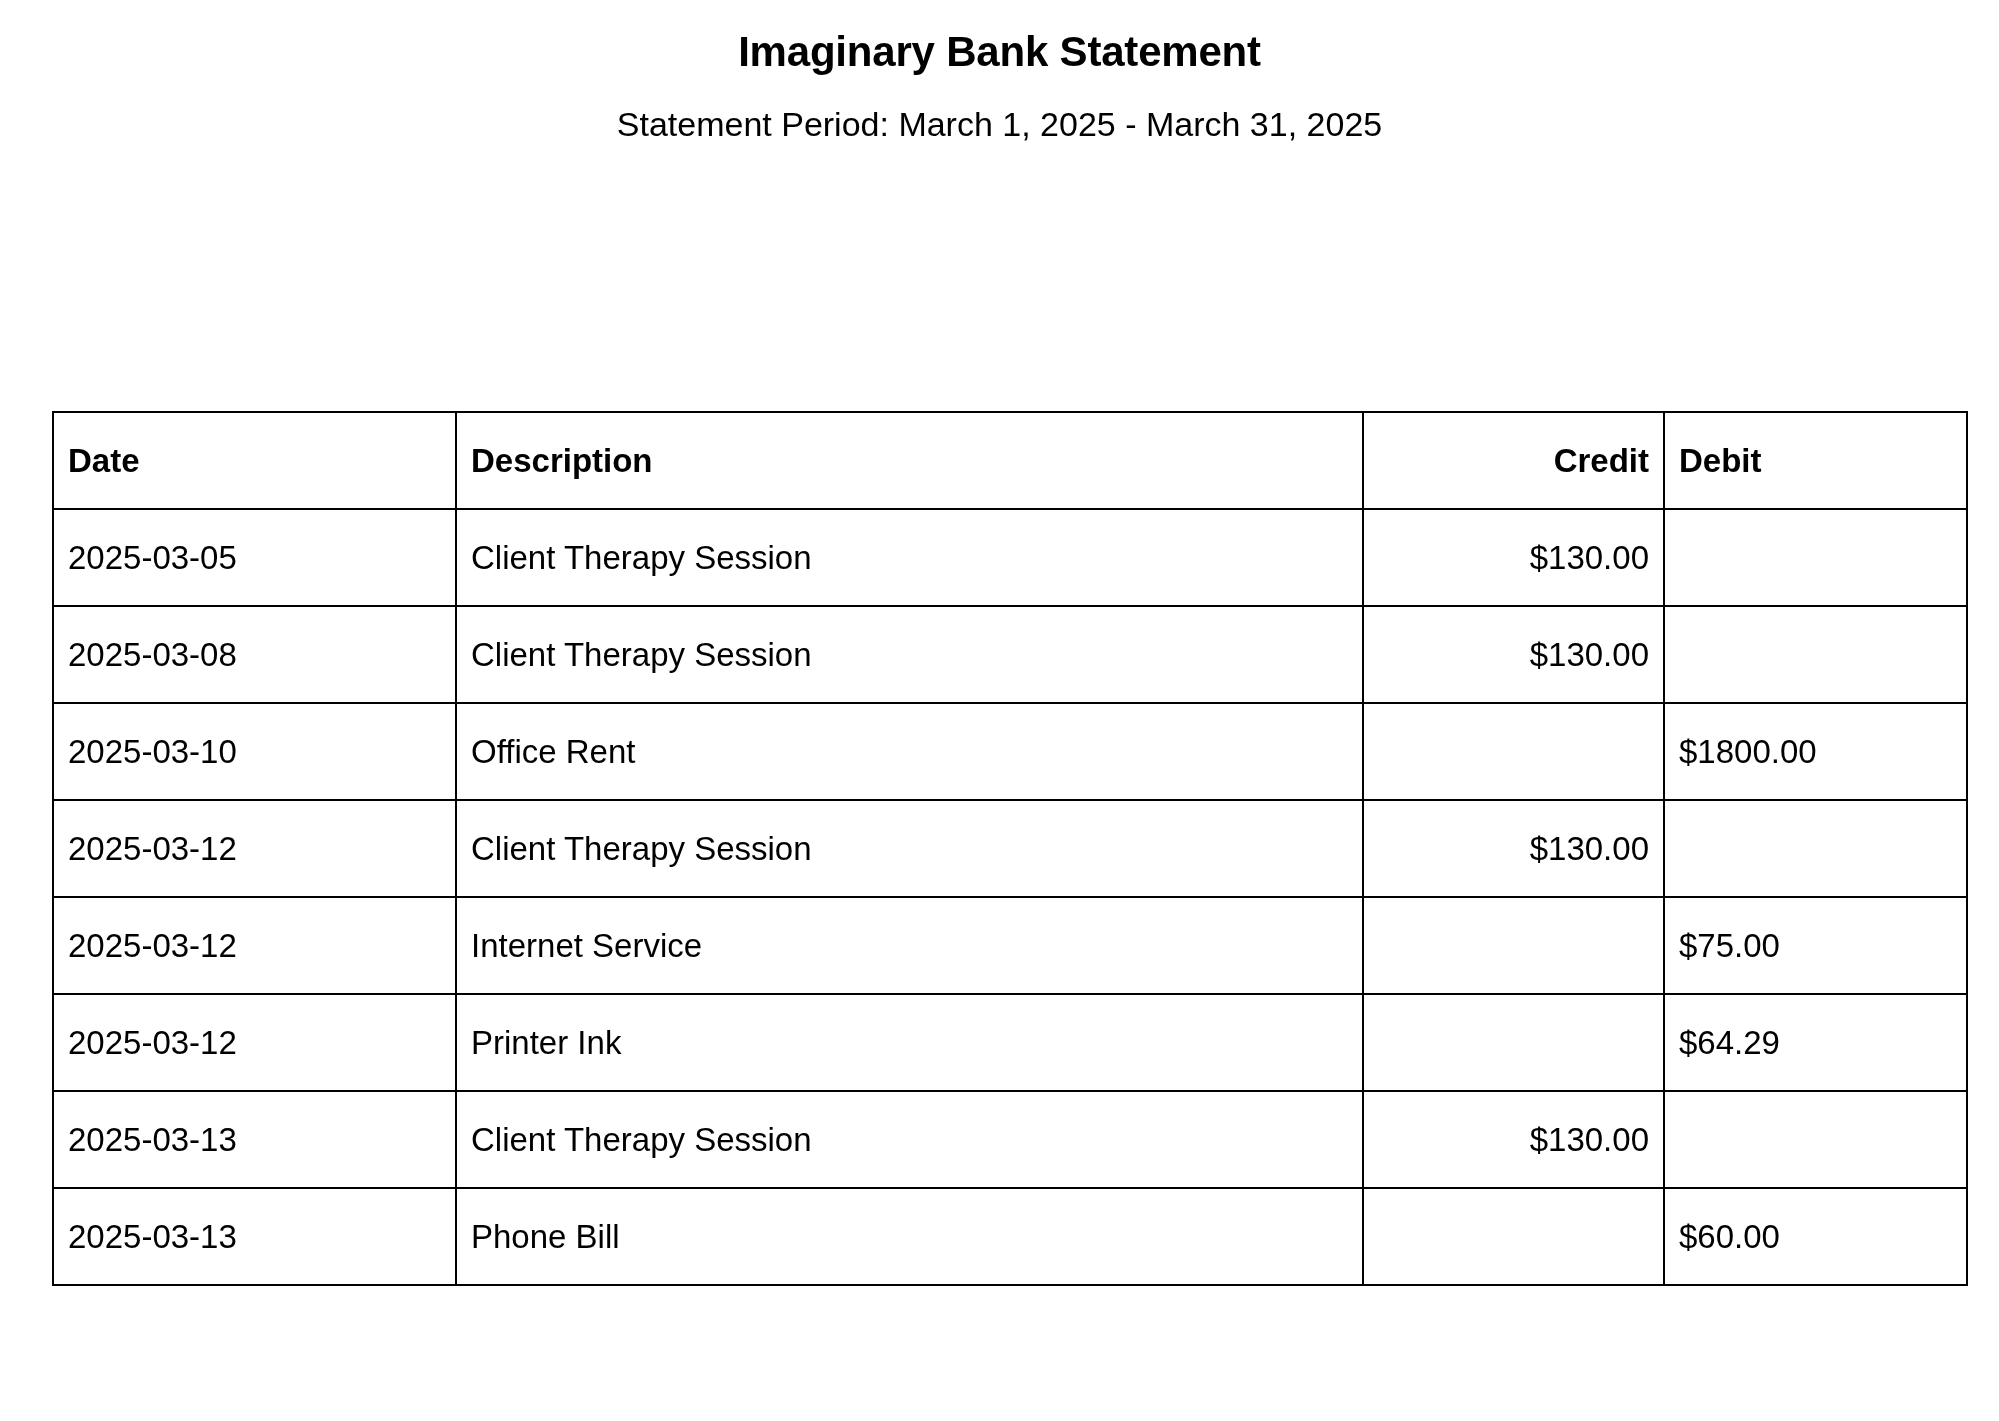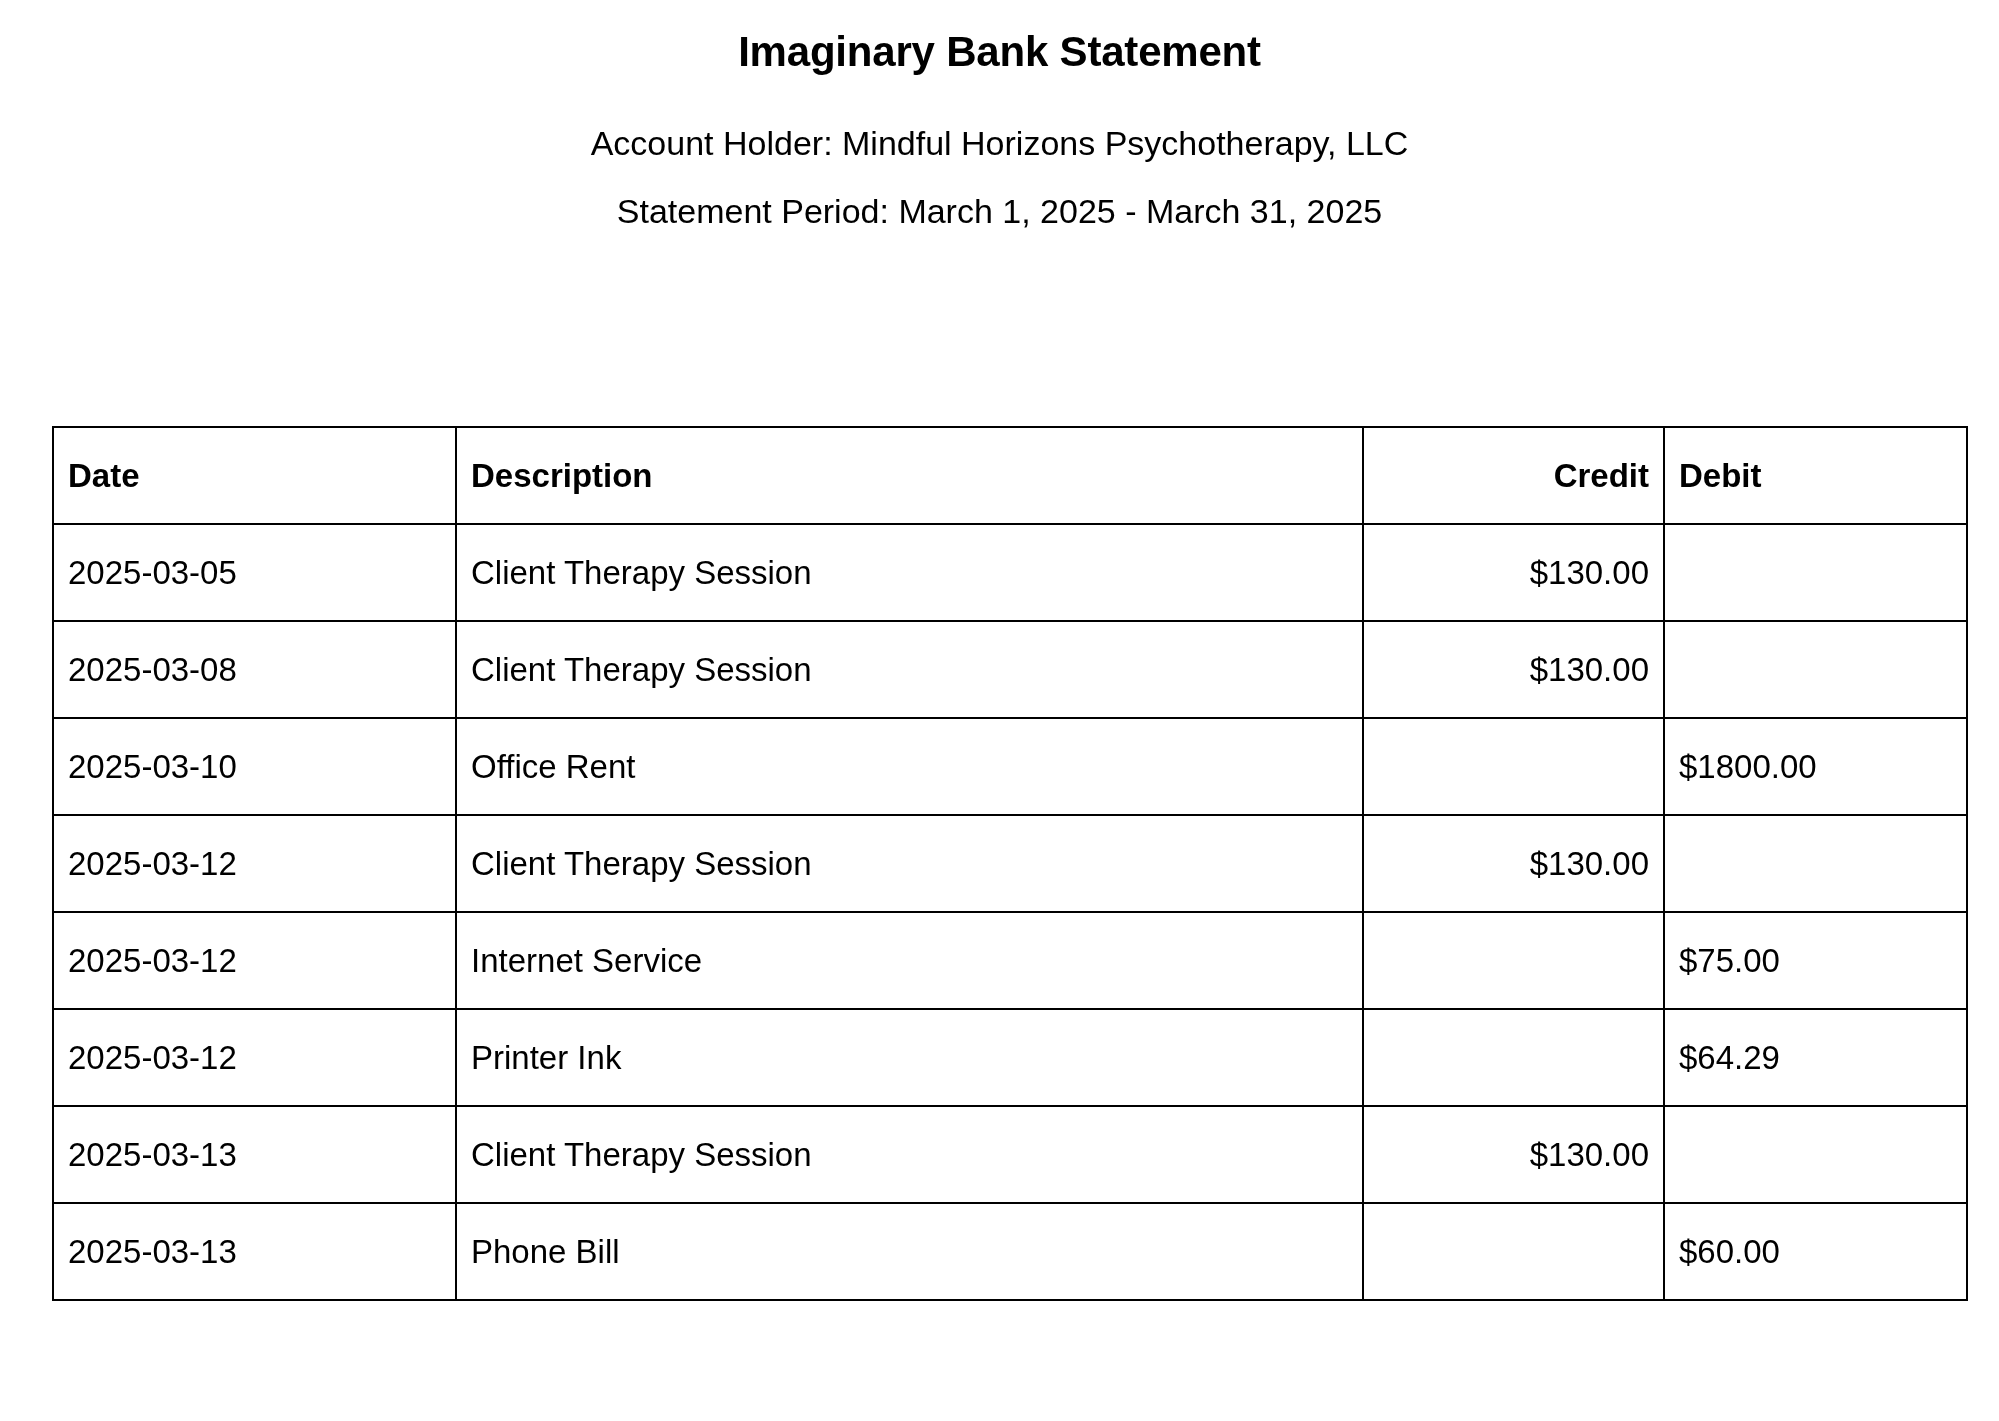--- a/index.html
+++ b/index.html
@@ -42,21 +42,21 @@
     line-height: 1.15;
     margin: 0;
   }
   .sub-1 { margin-top: 48px; }
   .sub-2 { margin-top: 29px; }
 
   
   .table-wrap {
     position: absolute;
     left: 52px;
-    top: 426px;
+    top: 411px;
     width: 1914px;
   }
   table.statement {
     border-collapse: collapse;
     width: 1914px;
     table-layout: fixed;
     font-size: 33px;
   }
   table.statement th,
   table.statement td {
@@ -84,21 +84,20 @@
   td.col-date, th.col-date { padding-left: 12px; }
   td.col-desc, th.col-desc { padding-left: 14px; }
 </style>
 </head>
 <body>
 
 <div class="page">
 
   <div class="doc-header">
     <h1 class="doc-title">Imaginary Bank Statement</h1>
-    <p class="doc-subline sub-1">Account Holder: Mindful Horizons Psychotherapy, LLC</p>
     <p class="doc-subline sub-2">Statement Period: March 1, 2025 - March 31, 2025</p>
   </div>
 
   <div class="table-wrap">
     <table class="statement">
       <thead>
         <tr>
           <th class="col-date">Date</th>
           <th class="col-desc">Description</th>
           <th class="col-credit">Credit</th>

